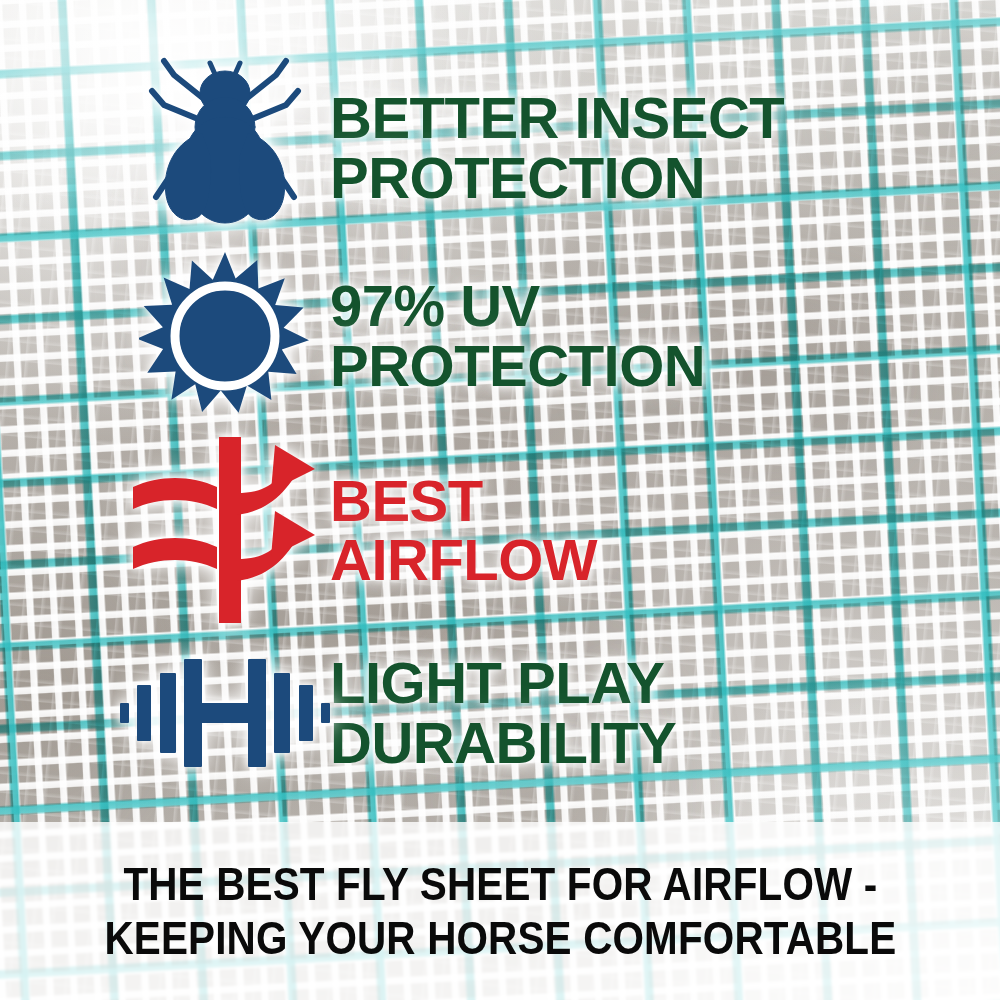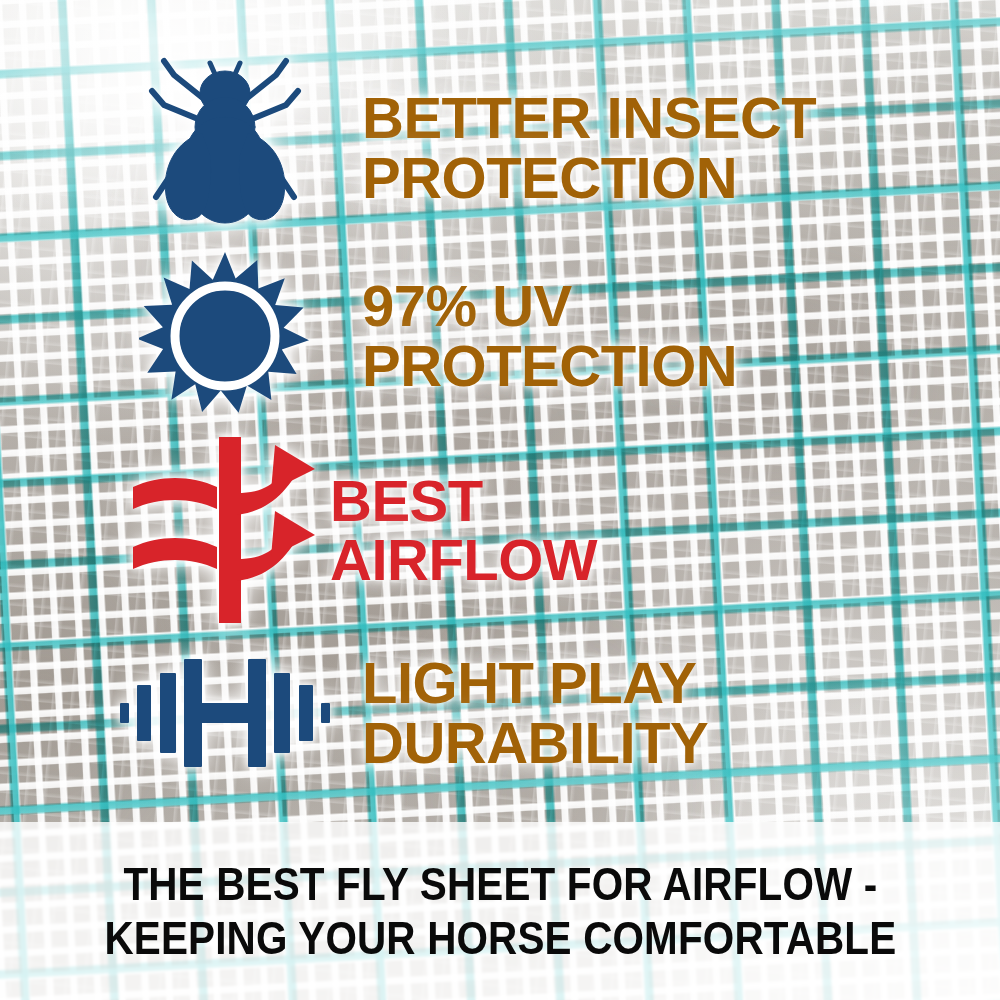--- a/index.html
+++ b/index.html
@@ -151,21 +151,21 @@
     line-height: 1.02;
     font-size: 58px;
     white-space: pre-line;
     text-shadow:
       0 0 6px rgba(255,255,255,0.98),
       0 0 13px rgba(255,255,255,0.92),
       0 0 24px rgba(255,255,255,0.80),
       0 0 40px rgba(255,255,255,0.55);
   }
 
-  .text-blue { color: #a16207; margin-left: 32px; }
+  .text-blue { color: #14532d; }
   .text-red  { color: #d8242a; }
 
   
   #row-insect     { top: 55px;  height: 185px; }
   #row-uv         { top: 248px; height: 175px; }
   #row-airflow    { top: 435px; height: 190px; }
   #row-durability { top: 630px; height: 165px; }
 
   
   .banner {

